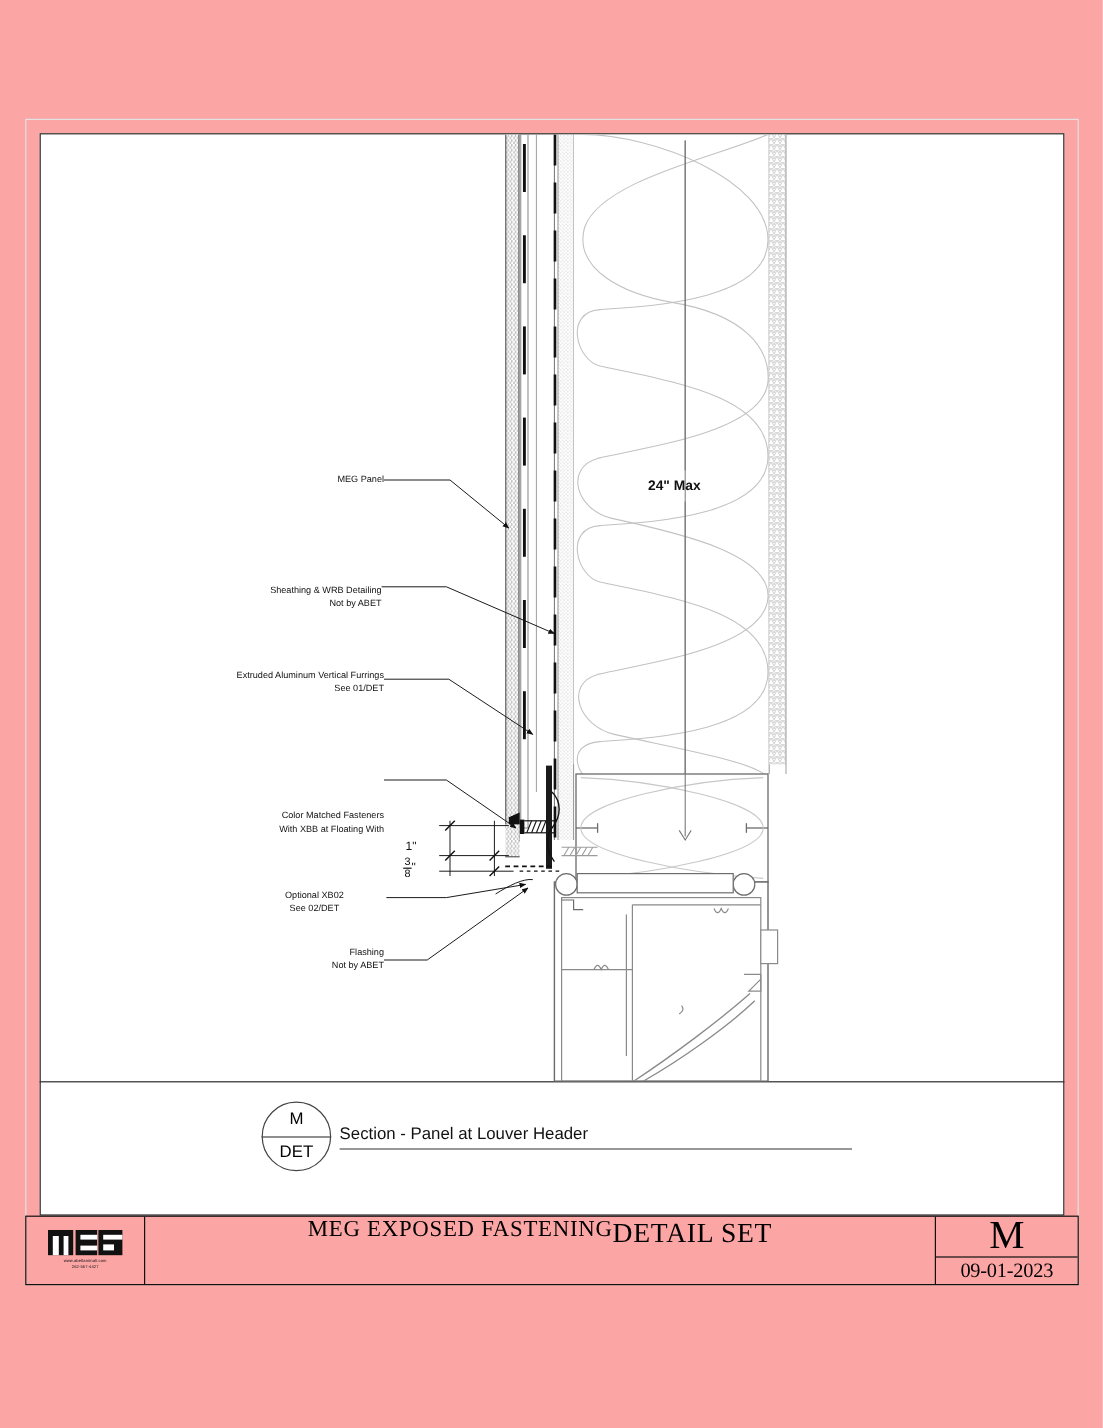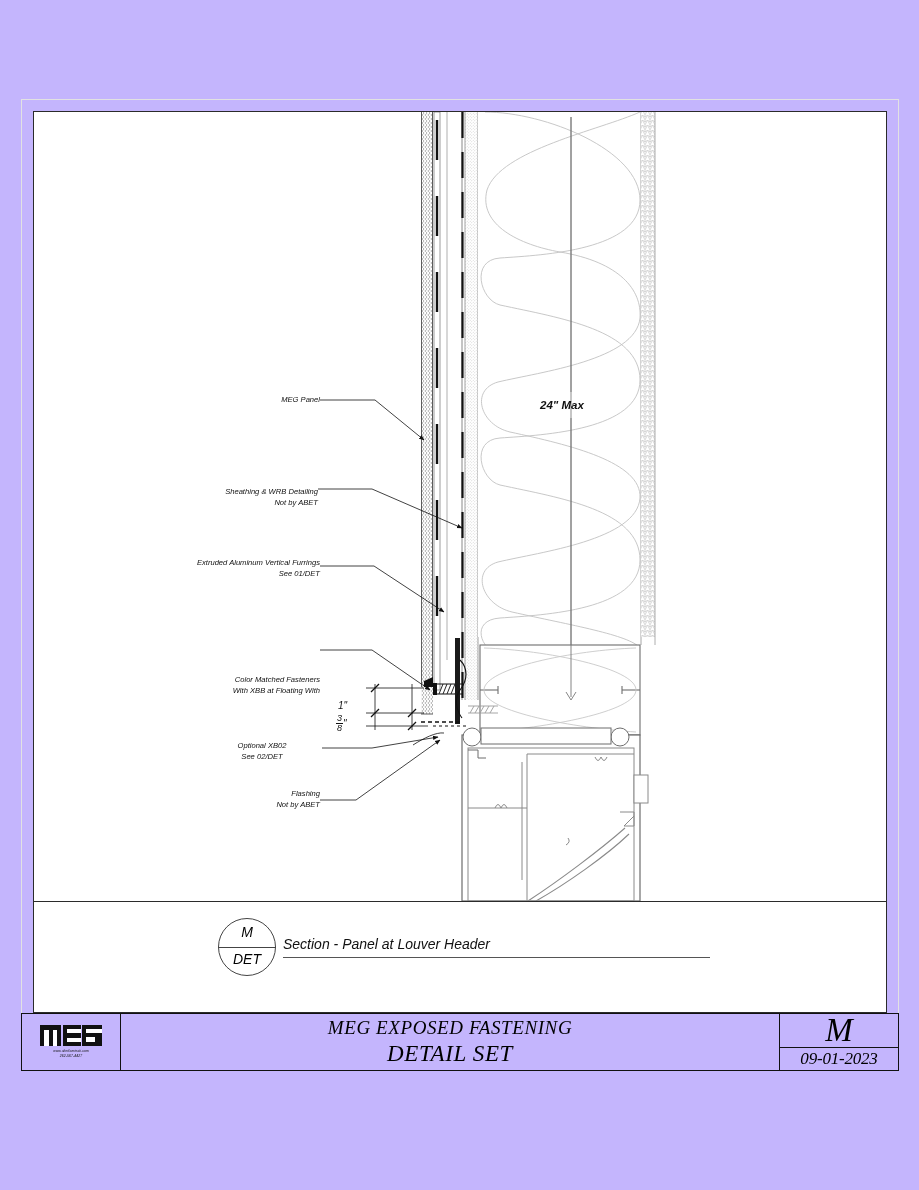--- a/index.html
+++ b/index.html
@@ -1,38 +1,38 @@
 <!DOCTYPE html>
 <html><head>
 <meta charset="utf-8">
 <title>MEG Detail Sheet</title>
 <style>
   html,body{margin:0;padding:0;background:#ffffff;}
   body{width:919px;height:1190px;position:relative;overflow:hidden;
        font-family:"Liberation Sans",sans-serif;color:#000;}
-  .sheet{position:absolute;left:0;top:0;width:919px;height:1190px;background:#c4b5fd;font-style:italic;}
+  .sheet{position:absolute;left:0;top:0;width:919px;height:1190px;background:#fca5a5;}
 
   
   .outer-border{position:absolute;left:21px;top:99px;width:878px;height:972px;
       border:1px solid #e2e2e2;box-sizing:border-box;}
   
   .frame{position:absolute;left:33px;top:111px;width:854px;height:902px;
       border:1.6px solid #2b2b2b;box-sizing:border-box;background:#fff;}
   
   .frame-split{position:absolute;left:33px;top:901px;width:854px;height:0;
       border-top:1.6px solid #2b2b2b;}
 
   
   .titleblock{position:absolute;left:21px;top:1013px;width:878px;height:58px;
       border:1.4px solid #111;box-sizing:border-box;}
   .tb-logo{position:absolute;left:0;top:0;width:99px;height:100%;
       border-right:1.4px solid #111;box-sizing:border-box;
       display:flex;flex-direction:column;align-items:center;justify-content:center;}
   .tb-center{position:absolute;left:99px;top:0;right:119px;height:100%;
-      display:flex;flex-direction:column;align-items:center;justify-content:center;
+      display:flex;flex-direction:row;justify-content:center;
       font-family:"Liberation Serif",serif;}
   .tb-center .l1{font-size:19px;letter-spacing:.6px;line-height:1.18;}
   .tb-center .l2{font-size:23px;letter-spacing:.6px;line-height:1.18;}
   .tb-right{position:absolute;right:0;top:0;width:119px;height:100%;
       border-left:1.4px solid #111;box-sizing:border-box;
       display:flex;flex-direction:column;}
   .tb-sheet{flex:1 1 auto;display:flex;align-items:center;justify-content:center;
       font-family:"Liberation Serif",serif;font-size:33px;line-height:1;}
   .tb-date{height:24px;border-top:1.4px solid #111;display:flex;align-items:center;
       justify-content:center;font-family:"Liberation Serif",serif;font-size:17px;

